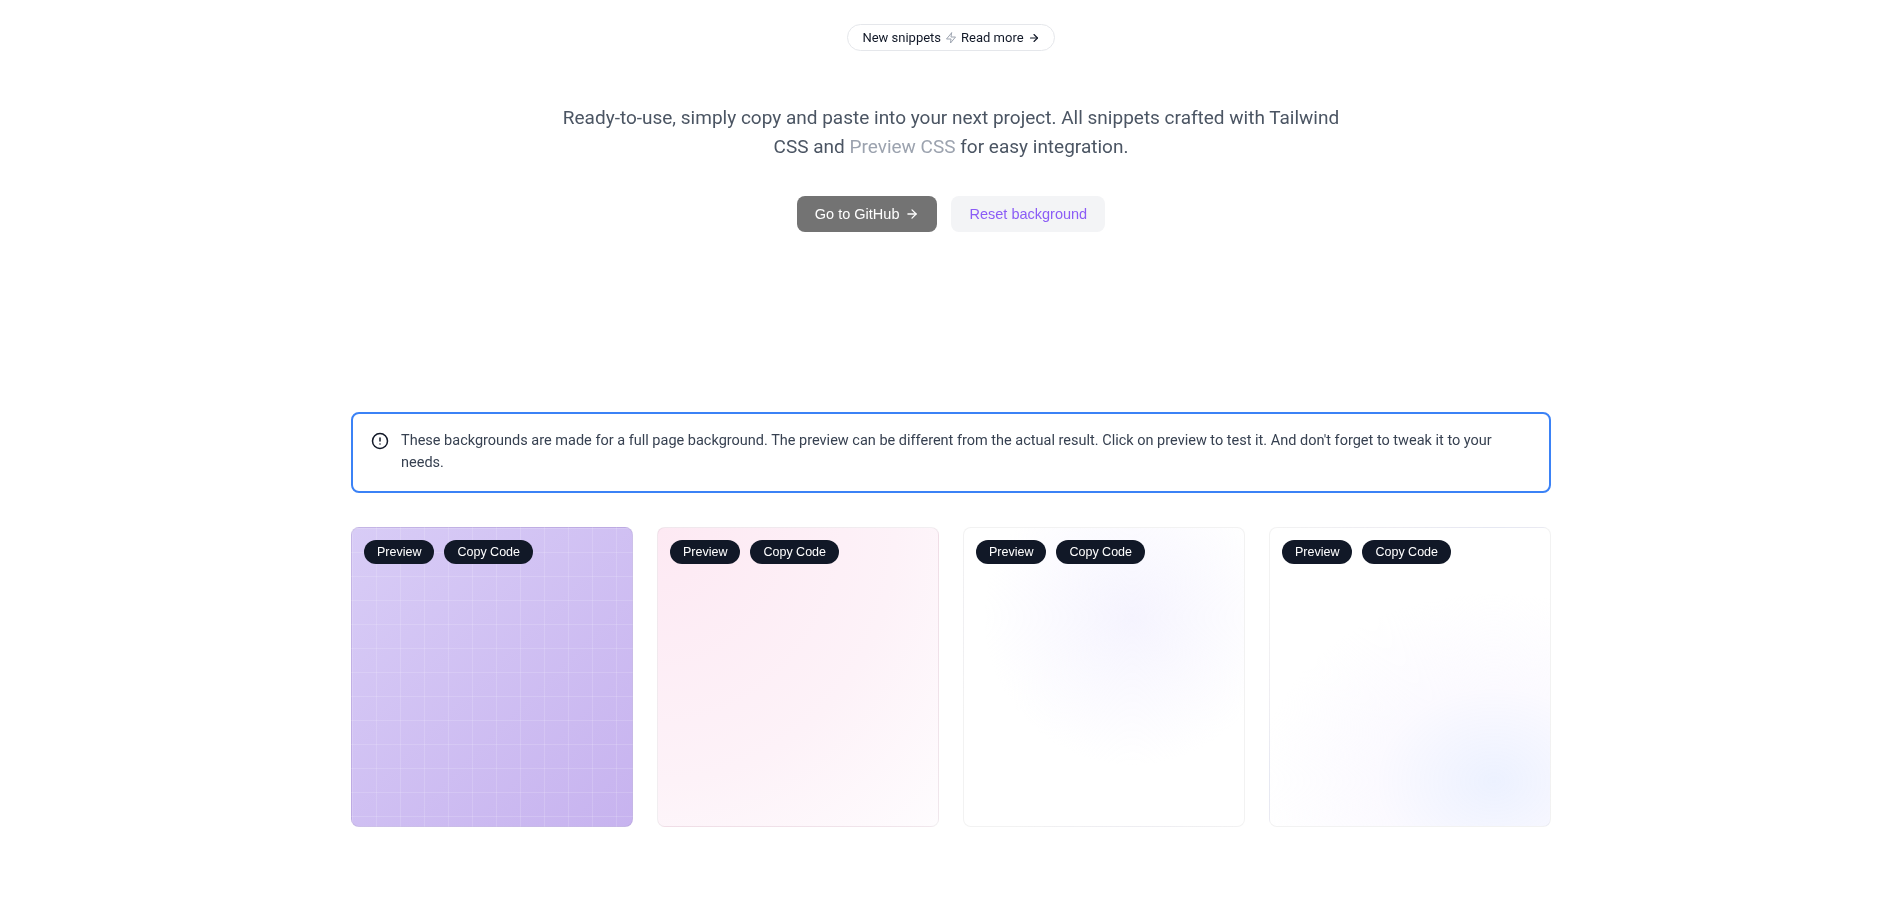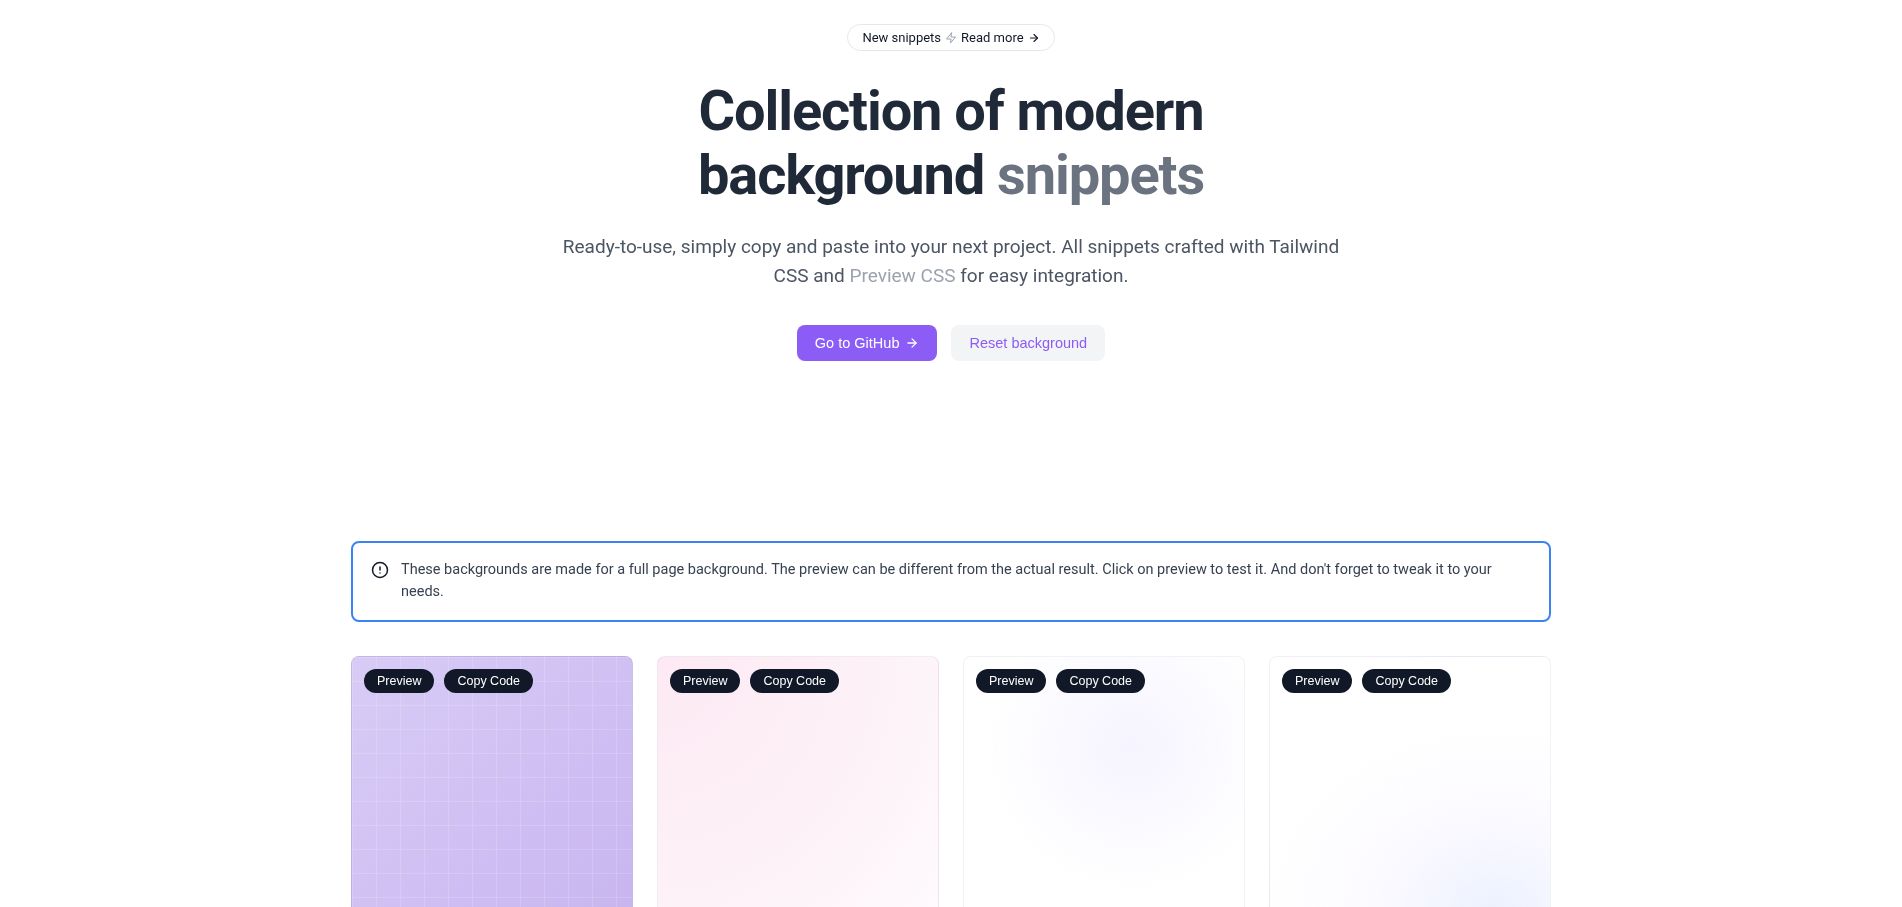--- a/index.html
+++ b/index.html
@@ -77,21 +77,21 @@
       align-items: center;
       gap: 6px;
       border-radius: 8px;
       font-size: 14.5px;
       font-weight: 500;
       padding: 10px 18px;
       cursor: pointer;
       border: none;
     }
     .btn-primary {
-      background: #8b5cf6;
+      background: #737373;
       color: #ffffff;
     }
     .btn-secondary {
       background: #f3f4f6;
       color: #8b5cf6;
     }
     .notice {
       margin-top: 180px;
       border: 2px solid #3b82f6;
       border-radius: 8px;
@@ -179,25 +179,20 @@
       <span class="arrow">
         <svg width="12" height="12" viewBox="0 0 24 24" fill="none" stroke="currentColor" stroke-width="2.2" stroke-linecap="round" stroke-linejoin="round">
             <line x1="5" y1="12" x2="19" y2="12"></line>
             <polyline points="12 5 19 12 12 19"></polyline>
           </svg>
       </span>
     </div>
   </div>
 
   <div class="hero">
-    <h1>
-      <span>Collection of modern</span><br>
-      <span>background</span>
-      <span class="muted">snippets</span>
-    </h1>
     <p class="subtitle">
       <span>Ready-to-use, simply copy and paste into your next project. All snippets crafted with Tailwind CSS and </span><span class="muted-inline">Preview CSS</span><span> for easy integration.</span>
     </p>
     <div class="cta-row">
       <button class="btn btn-primary">
         <span>Go to GitHub</span>
         <span>
           <svg width="14" height="14" viewBox="0 0 24 24" fill="none" stroke="currentColor" stroke-width="2.2" stroke-linecap="round" stroke-linejoin="round">
               <line x1="5" y1="12" x2="19" y2="12"></line>
               <polyline points="12 5 19 12 12 19"></polyline>

